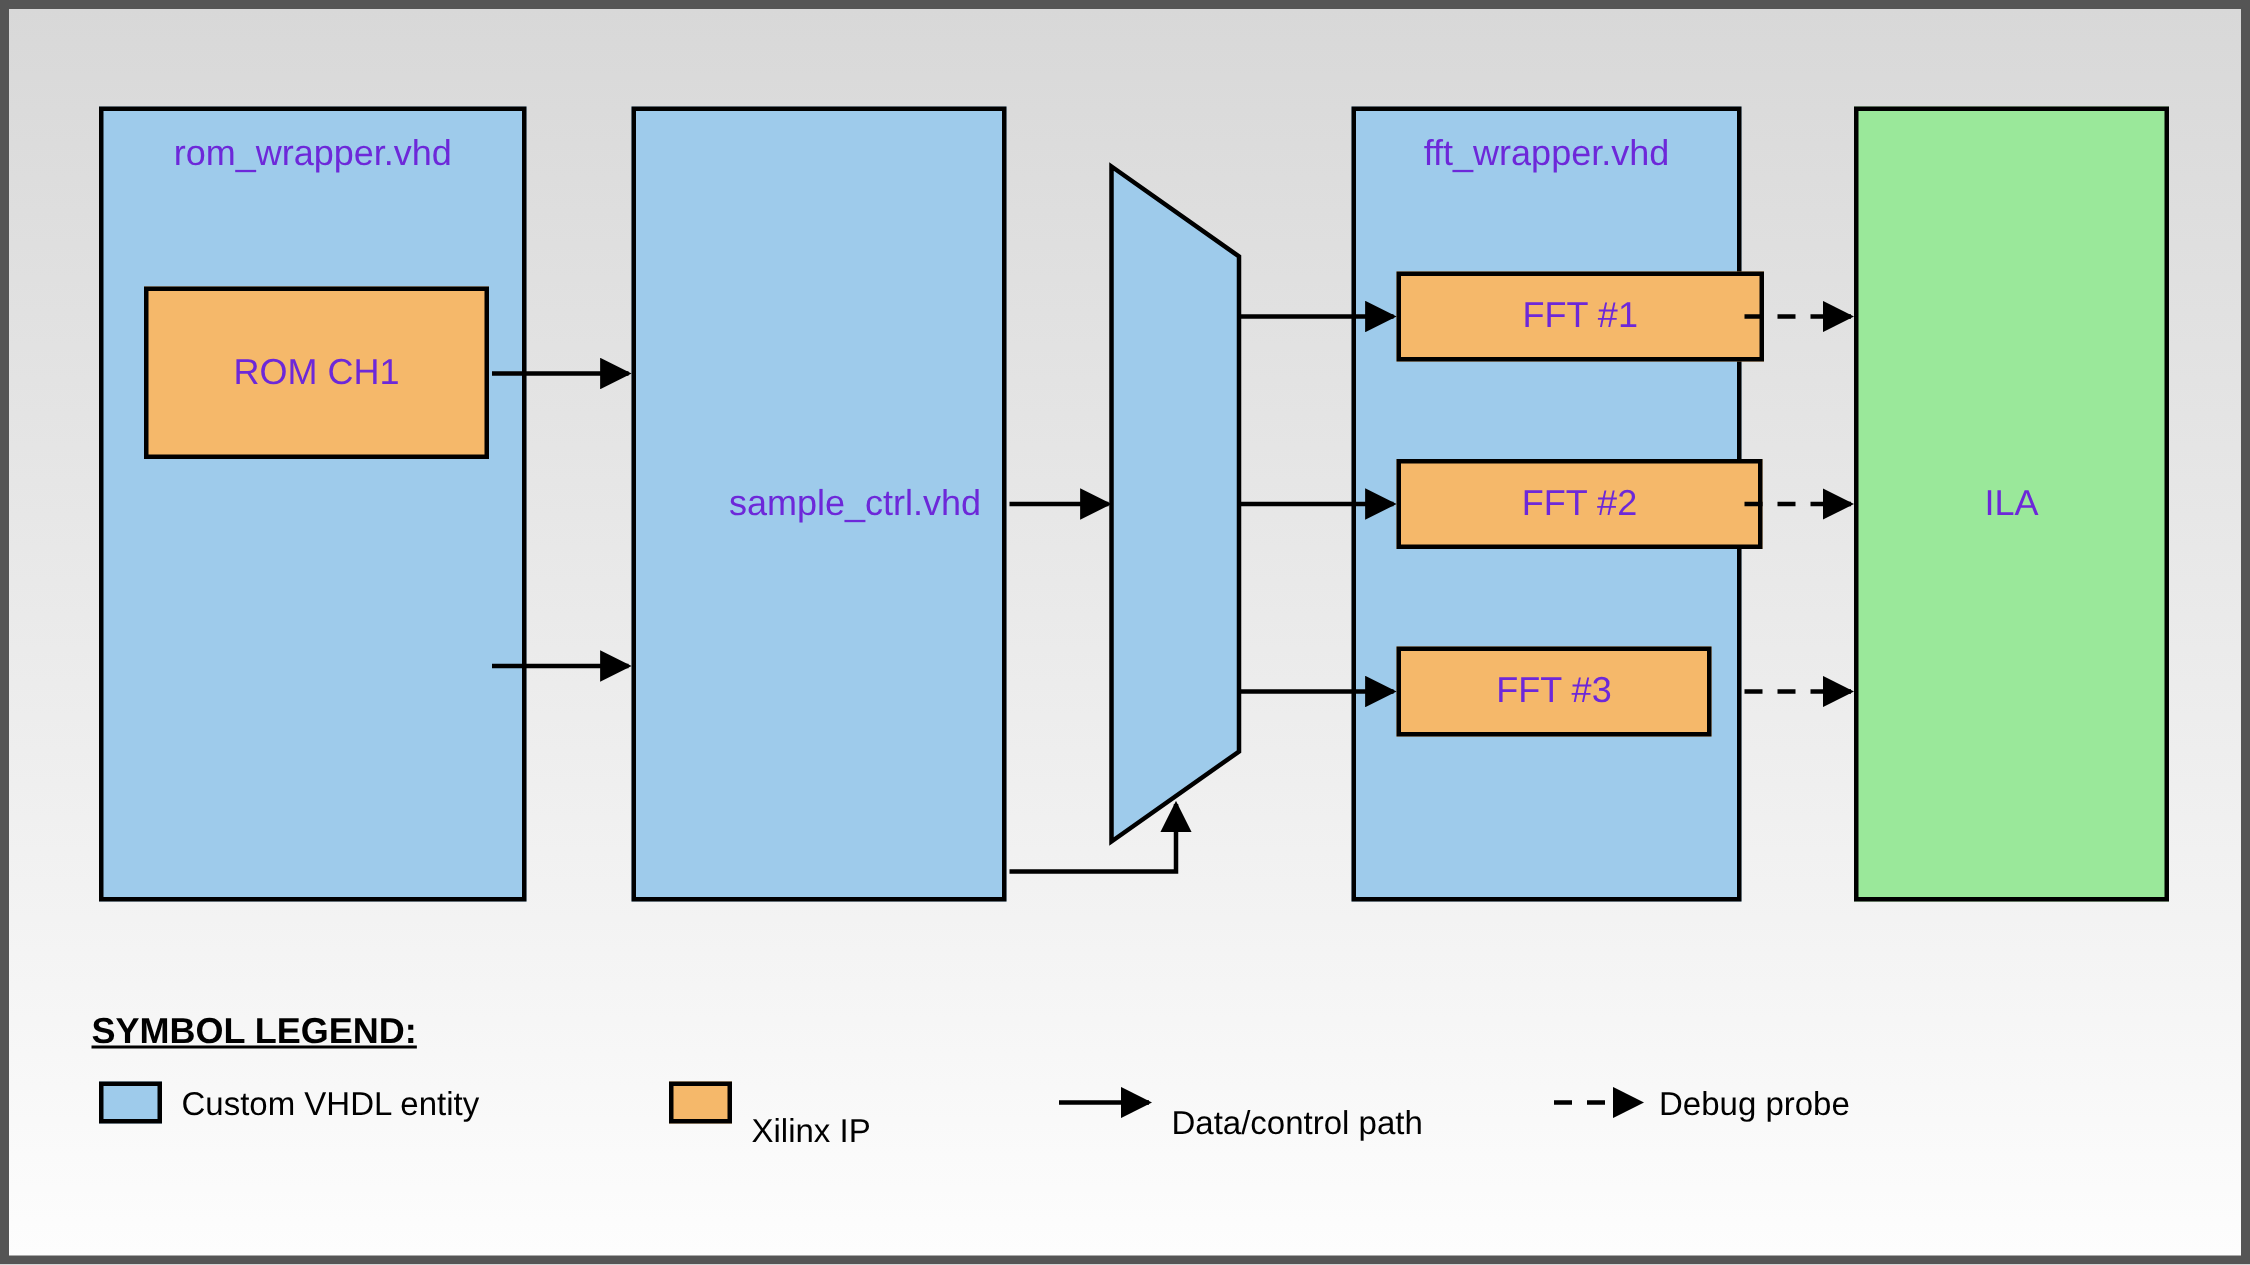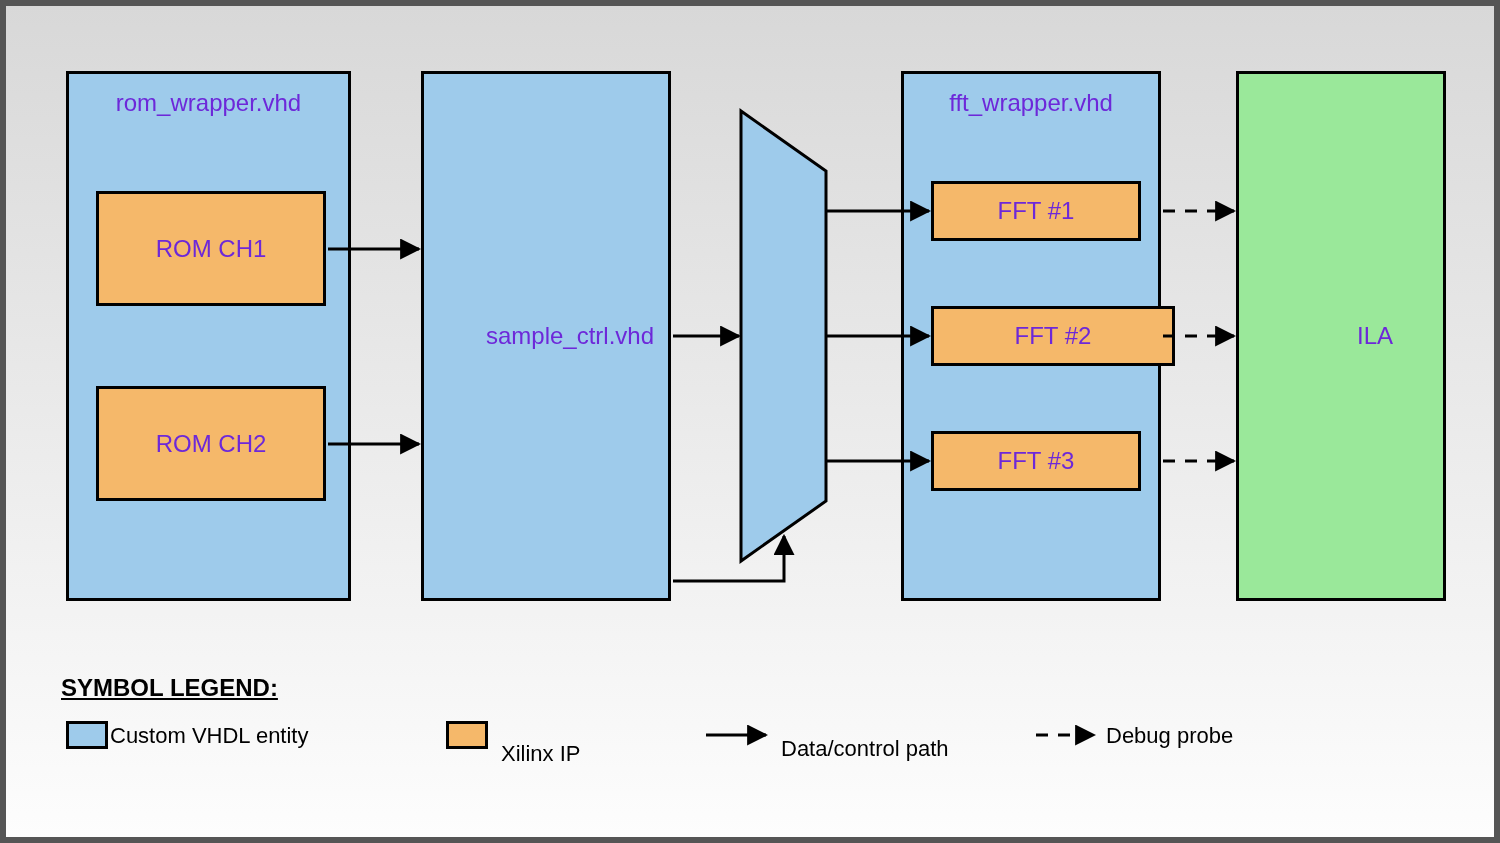--- a/index.html
+++ b/index.html
@@ -17,21 +17,21 @@
       height: 843px;
       border: 6px solid #555;
       background: linear-gradient(to bottom, #d8d8d8 0%, #fdfdfd 100%);
     }
     .block {
       position: absolute;
       border: 3px solid #000;
     }
     .block-blue { background: #9ecbeb; }
     .block-orange { background: #f5b86a; }
-    .block-green { background: #9ae89a; padding-left: 34px; }
+    .block-green { background: #9ae89a; }
     .block-label {
       position: absolute;
       font-size: 24px;
       color: #6d28d9;
       width: 100%;
       text-align: center;
     }
     .label-top { top: 15px; }
     .label-center { top: 50%; transform: translateY(-50%); }
     .legend-title {
@@ -66,33 +66,30 @@
 <div class="frame">
 
   <div class="block block-blue" style="left:60px; top:65px; width:285px; height:530px;">
     <div class="block-label label-top">rom_wrapper.vhd</div>
   </div>
 
   <div class="block block-orange" style="left:90px; top:185px; width:230px; height:115px;">
     <div class="block-label label-center">ROM CH1</div>
   </div>
 
-  <div class="block block-orange" style="left:90px; top:380px; width:230px; height:115px;">
-    <div class="block-label label-center">ROM CH2</div>
-  </div>
 
   <div class="block block-blue" style="left:415px; top:65px; width:250px; height:530px;padding-left:24px;">
     <div class="block-label label-center">sample_ctrl.vhd</div>
   </div>
 
   <div class="block block-blue" style="left:895px; top:65px; width:260px; height:530px;">
     <div class="block-label label-top">fft_wrapper.vhd</div>
   </div>
 
-  <div class="block block-orange" style="left:925px; top:175px; width:210px; height:60px;">
+  <div class="block block-orange" style="left:925px; top:175px; width:245px; height:60px;">
     <div class="block-label label-center">FFT #1</div>
   </div>
 
   <div class="block block-orange" style="left:925px; top:300px; width:244px; height:60px;">
     <div class="block-label label-center">FFT #2</div>
   </div>
 
   <div class="block block-orange" style="left:925px; top:425px; width:210px; height:60px;">
     <div class="block-label label-center">FFT #3</div>
   </div>
@@ -130,21 +127,21 @@
 
     <line x1="1157" y1="455" x2="1228" y2="455" stroke="#000" stroke-width="3" stroke-dasharray="12 10" marker-end="url(#arrow)"></line>
 
     <line x1="700" y1="729" x2="760" y2="729" stroke="#000" stroke-width="3" marker-end="url(#arrow)"></line>
     <line x1="1030" y1="729" x2="1088" y2="729" stroke="#000" stroke-width="3" stroke-dasharray="12 10" marker-end="url(#arrow)"></line>
   </svg>
 
   <div class="legend-title" style="left:55px; top:668px;">SYMBOL LEGEND:</div>
 
   <div class="legend-swatch block-blue" style="left:60px; top:715px;"></div>
-  <div class="legend-text" style="left:104px; top:717px;text-align:center;">Custom VHDL entity</div>
+  <div class="legend-text" style="left:115px; top:717px;text-align:center;">Custom VHDL entity</div>
 
   <div class="legend-swatch block-orange" style="left:440px; top:715px;"></div>
   <div class="legend-text" style="left:495px; top:735px;">Xilinx IP</div>
 
   <div class="legend-text" style="left:775px; top:717px;margin-top:13px;">Data/control path</div>
 
   <div class="legend-text" style="left:1100px; top:717px;">Debug probe</div>
 
 </div>
 

